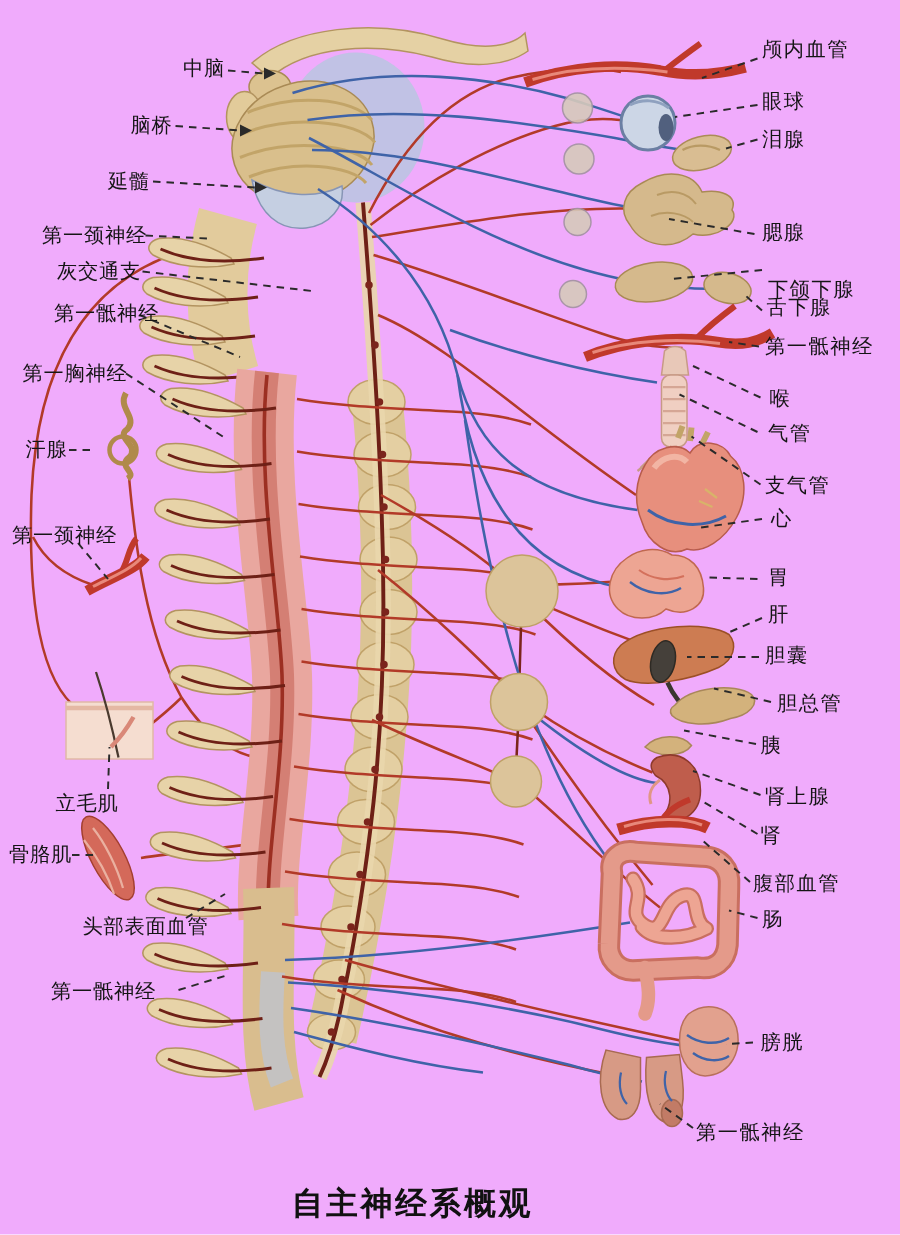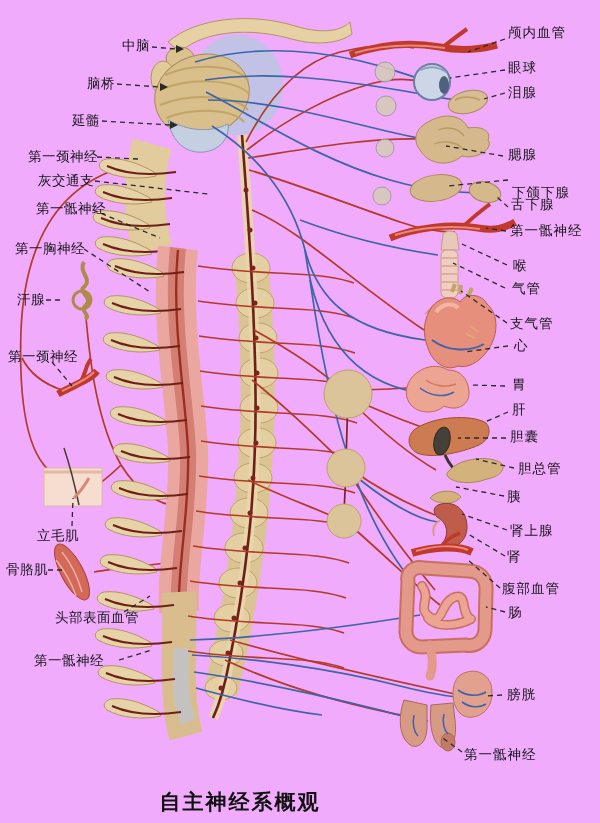--- a/index.html
+++ b/index.html
@@ -2,21 +2,21 @@
 <html><head>
 <meta charset="utf-8">
 <style>
   html,body{margin:0;padding:0;background:#fff;}
   #stage{position:relative;width:600px;height:823px;background:#f0abfc;overflow:hidden;
          font-family:Liberation Serif, serif;}
   .lbl{position:absolute;white-space:nowrap;font-size:13.5px;color:#151515;line-height:1;
        letter-spacing:.5px;}
   .lbl.r{letter-spacing:1px;}
   #fig-title{position:absolute;left:0;top:788px;width:480px;text-align:center;
-       font-size:21px;font-weight:bold;color:#111;letter-spacing:2px;}
+       font-size:21px;font-weight:bold;color:#111;letter-spacing:2px;padding-left:35px;}
   svg{position:absolute;left:0;top:0;}
 </style>
 </head>
 <body>
 
 <div id="stage">
 
 <svg width="600" height="823" viewBox="0 0 600 823">
   <defs>
 

